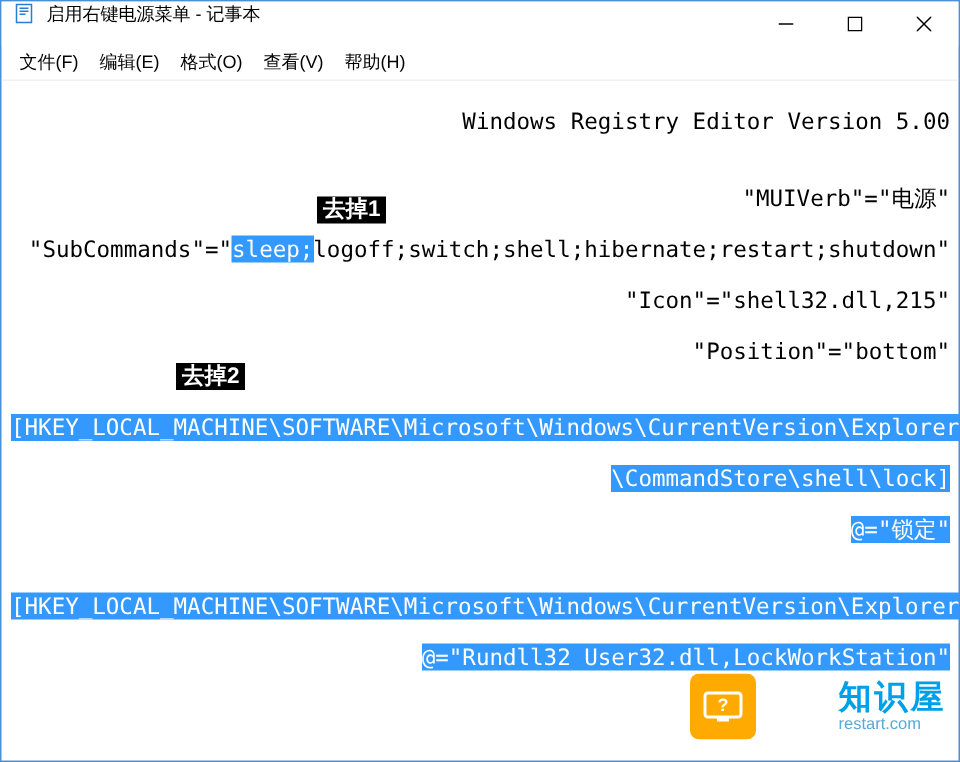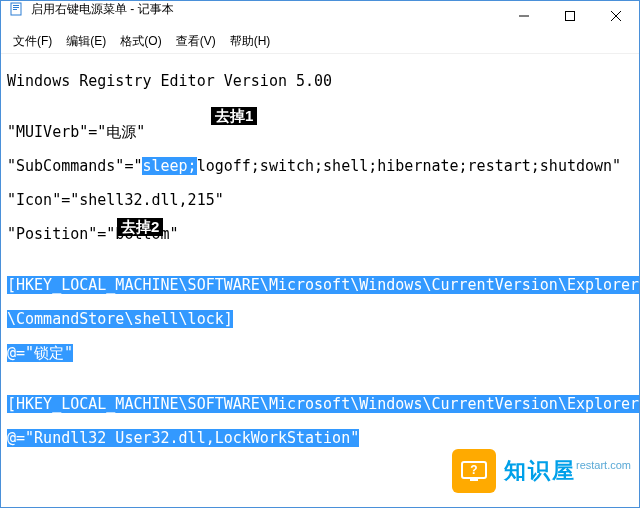--- a/index.html
+++ b/index.html
@@ -5,26 +5,26 @@
   html,body{margin:0;padding:0;font-family:"Segoe UI","Microsoft YaHei",sans-serif;font-size:13px;background:#fff;color:#000;}
   .window{width:640px;height:508px;border:1px solid #4a90d9;box-sizing:border-box;display:flex;flex-direction:column;position:relative;overflow:hidden;}
   .titlebar{height:30px;display:flex;align-items:flex-start;padding-left:8px;background:#fff;}
   .title-icon{width:16px;height:16px;margin-right:6px;display:flex;align-items:center;justify-content:center;}
   .title-text{font-size:12px;color:#000;flex:1;}
   .win-controls{display:flex;height:100%;}
   .win-btn{width:46px;height:100%;display:flex;align-items:center;justify-content:center;color:#333;}
   .menubar{height:22px;display:flex;padding:0 6px;gap:2px;border-bottom:1px solid #f0f0f0;}
   .menu-item{padding:2px 6px;font-size:12px;}
   .editor{flex:1;overflow:auto;padding:2px 6px;font-family:"SimSun","MS Gothic",monospace;font-size:15px;line-height:17px;white-space:pre;color:#000;position:relative;}
-  .line{display:block;white-space:pre;}
+  .line{display:block;white-space:pre;text-align:right;}
   .sel{background:#3399ff;color:#fff;}
-  .anno{position:absolute;background:#000;color:#fff;font-family:"Microsoft YaHei",sans-serif;font-size:15px;font-weight:600;padding:0 4px;line-height:18px;}
+  .anno{position:absolute;background:#000;color:#fff;font-family:"Microsoft YaHei",sans-serif;font-size:15px;font-weight:600;padding:0 4px;line-height:18px;margin-top:24px;}
   .watermark{position:absolute;right:8px;bottom:14px;display:flex;align-items:center;gap:8px;}
   .wm-icon{width:44px;height:44px;background:#ffaa00;border-radius:6px;display:flex;align-items:center;justify-content:center;}
-  .wm-text{display:flex;flex-direction:row;color:#00a0e9;font-weight:600;line-height:1.1;}
+  .wm-text{display:flex;flex-direction:column;color:#00a0e9;font-weight:600;line-height:1.1;margin-left:47px;}
   .wm-text .big{font-size:22px;letter-spacing:2px;}
   .wm-text .small{font-size:11px;color:#5aa9d6;font-weight:400;}
 </style>
 </head>
 <body>
 
 <div class="window">
 
   <div class="titlebar">
     <span class="title-icon">

